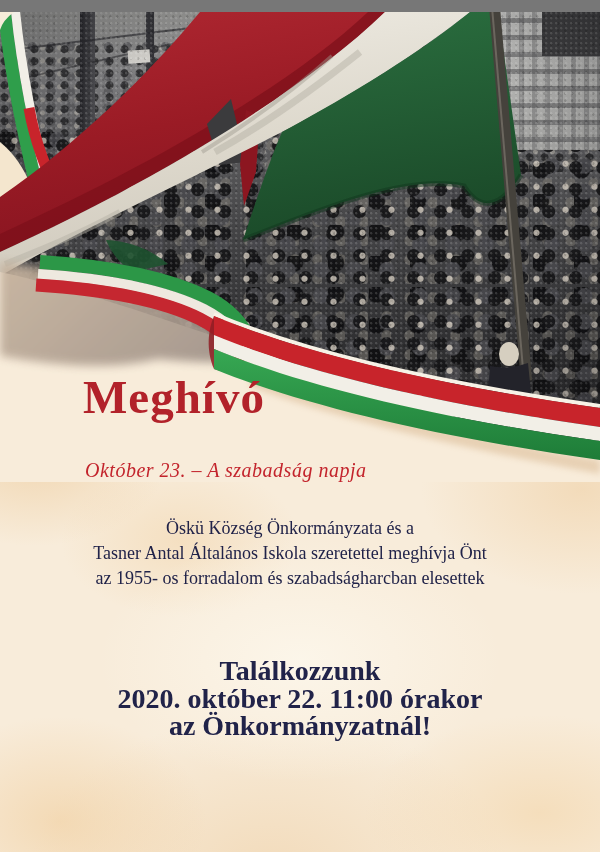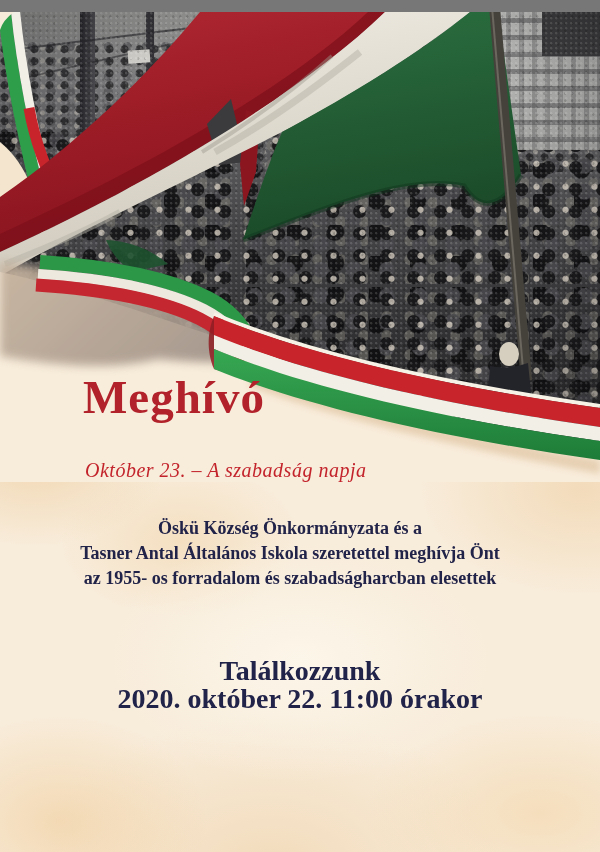--- a/index.html
+++ b/index.html
@@ -50,21 +50,21 @@
     background-image:radial-gradient(circle at 25% 25%, #fff 0 1px, transparent 1.5px),
                      radial-gradient(circle at 75% 65%, #000 0 1px, transparent 1.5px);
     background-size:5px 5px,7px 7px;}
   .vignette{position:absolute;inset:0;background:radial-gradient(ellipse 420px 330px at 52% 42%, transparent 60%, rgba(15,15,17,.35));}
   
   .overlay{position:absolute;left:0;top:0;}
   
   .title{position:absolute;left:83px;top:358px;font-size:47px;font-weight:600;letter-spacing:1px;color:#b2222a;}
   .subtitle{position:absolute;left:85px;top:447px;font-size:20px;font-style:italic;letter-spacing:.5px;color:#c3242c;}
   .body-text{position:absolute;left:0;top:504px;width:580px;text-align:center;
-    font-size:18px;line-height:25px;font-weight:bold;color:#212349;}
+    font-size:18px;line-height:25px;font-weight:normal;color:#212349;}
   .meeting-text{position:absolute;left:0;top:645px;width:600px;text-align:center;
     font-size:28px;line-height:27.5px;font-weight:bold;color:#212349;}
 </style>
 </head>
 <body>
 
 <div class="page">
 
   <div class="photo">
     <div class="crowd-far"></div>
@@ -167,15 +167,16 @@
 
   <div class="body-text">
     <div>Öskü Község Önkormányzata és a</div>
     <div>Tasner Antal Általános Iskola szeretettel meghívja Önt</div>
     <div>az 1955- os forradalom és szabadságharcban elesettek</div>
   </div>
 
   <div class="meeting-text">
     <div>Találkozzunk</div>
     <div>2020. október 22. 11:00 órakor</div>
+    <div>az Önkormányzatnál!</div>
   </div>
 
 </div>
 
 </body></html>

